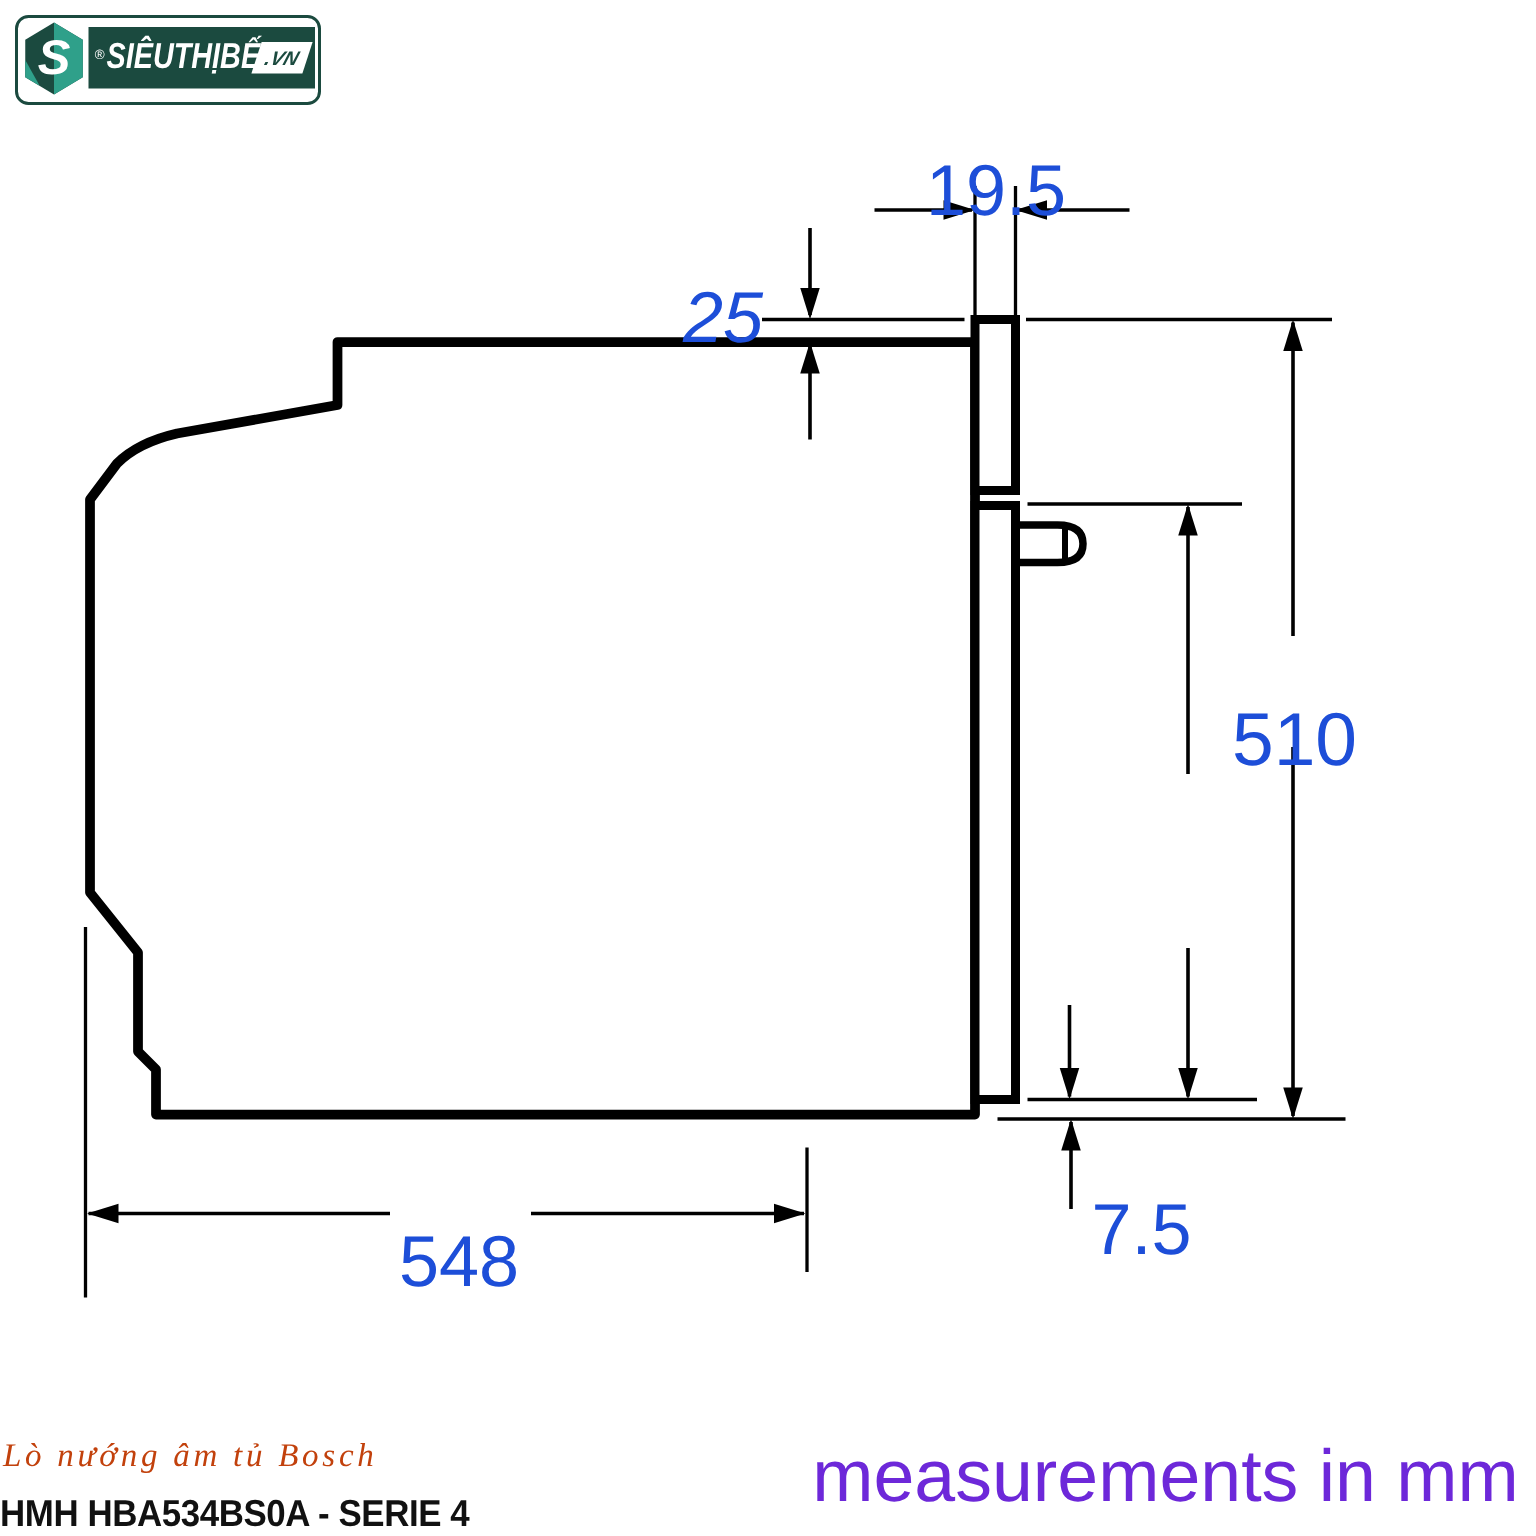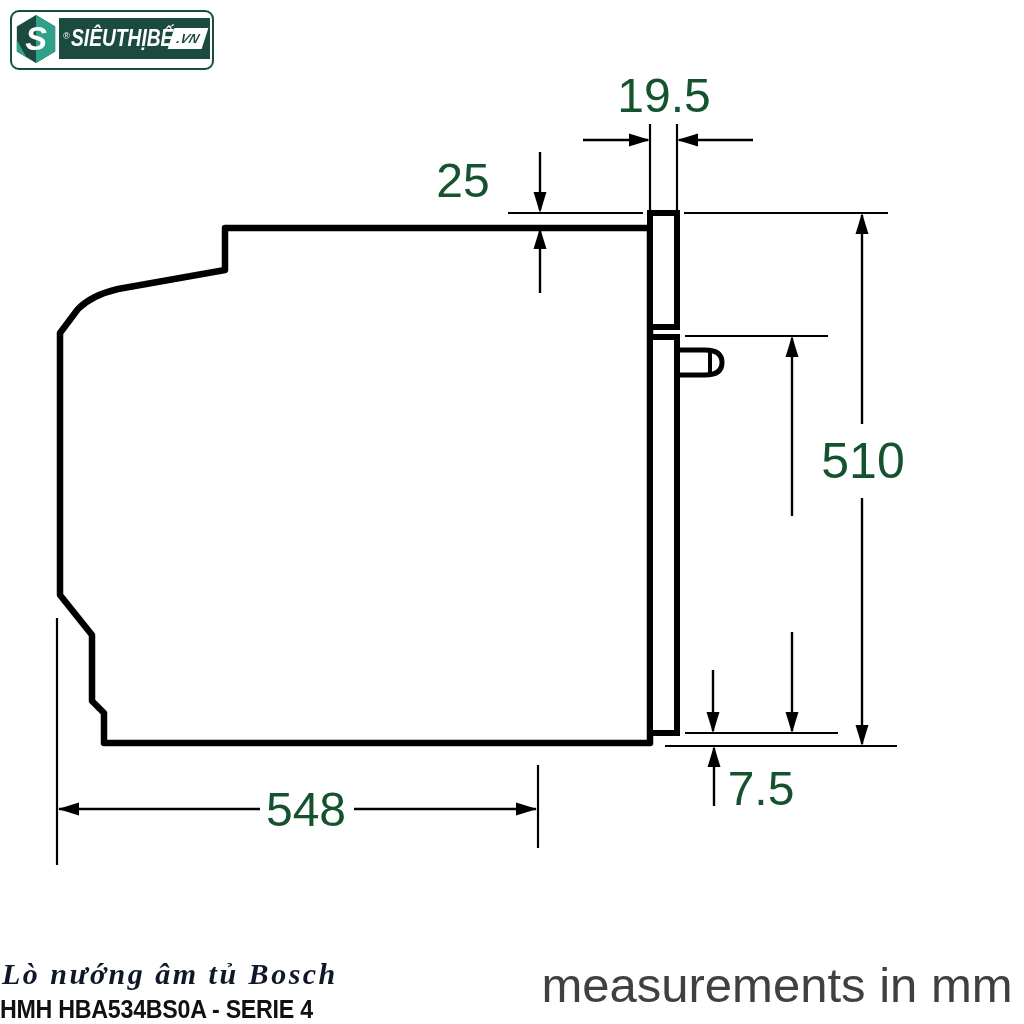--- a/index.html
+++ b/index.html
@@ -24,32 +24,32 @@
   }
   .logo-vn{
     position:absolute;right:5px;top:10px;width:34px;height:21px;background:#fff;
     transform:skewX(-18deg);display:flex;align-items:center;justify-content:center;
   }
   .logo-vn span{font-size:13px;font-weight:700;font-style:italic;color:#1b4a3f;}
   
   .diagram-svg{position:absolute;left:0;top:0;}
   .dim-label{
     position:absolute;transform:translate(-50%,-50%);
-    font-size:48px;line-height:1;white-space:nowrap;color:#14532d;
+    font-size:48px;line-height:1;white-space:nowrap;color:#1d4ed8;margin-top:32px;
   }
   .dim-label.big{font-size:50px;}
   .note-label{
     position:absolute;left:777px;top:985px;transform:translate(-50%,-50%);
-    font-size:49px;line-height:1;white-space:nowrap;color:#404040;
+    font-size:49px;line-height:1;white-space:nowrap;color:#6d28d9;
   }
   
   .product-name{
     position:absolute;left:2px;top:957px;
-    font-family:"Liberation Serif","DejaVu Serif",serif;font-style:italic;font-weight:700;
-    font-size:30px;letter-spacing:2.5px;white-space:nowrap;color:#0f172a;
+    font-family:"Liberation Serif","DejaVu Serif",serif;font-style:italic;font-weight:400;
+    font-size:22px;letter-spacing:2.5px;white-space:nowrap;color:#c2410c;
   }
   .product-model{
     position:absolute;left:0px;top:995px;
     font-weight:700;font-size:25px;letter-spacing:-0.3px;white-space:nowrap;color:#111;
     transform:scaleX(0.93);transform-origin:left center;
   }
 </style>
 </head>
 <body>
 
@@ -119,21 +119,21 @@
       <polygon points="792,336 785.5,357 798.5,357"></polygon>
       <polygon points="792,733 785.5,712 798.5,712"></polygon>
       <polygon points="713,733 706.5,712 719.5,712"></polygon>
       <polygon points="714,746 707.5,767 720.5,767"></polygon>
       <polygon points="58,809 79,802.5 79,815.5"></polygon>
       <polygon points="537,809 516,802.5 516,815.5"></polygon>
     </g>
   </svg>
 
   <div class="dim-label" style="left:664px;top:96px;">19.5</div>
-  <div class="dim-label" style="left:463px;top:181px;">25</div>
+  <div class="dim-label" style="left:482px;top:181px;font-style:italic;">25</div>
   <div class="dim-label big" style="left:863px;top:461px;">510</div>
   <div class="dim-label" style="left:761px;top:789px;">7.5</div>
   <div class="dim-label" style="left:306px;top:810px;">548</div>
 
   <div class="note-label">measurements in mm</div>
 
   <div class="product-name">Lò nướng âm tủ Bosch</div>
   <div class="product-model">HMH HBA534BS0A - SERIE 4</div>
 
 </div>

